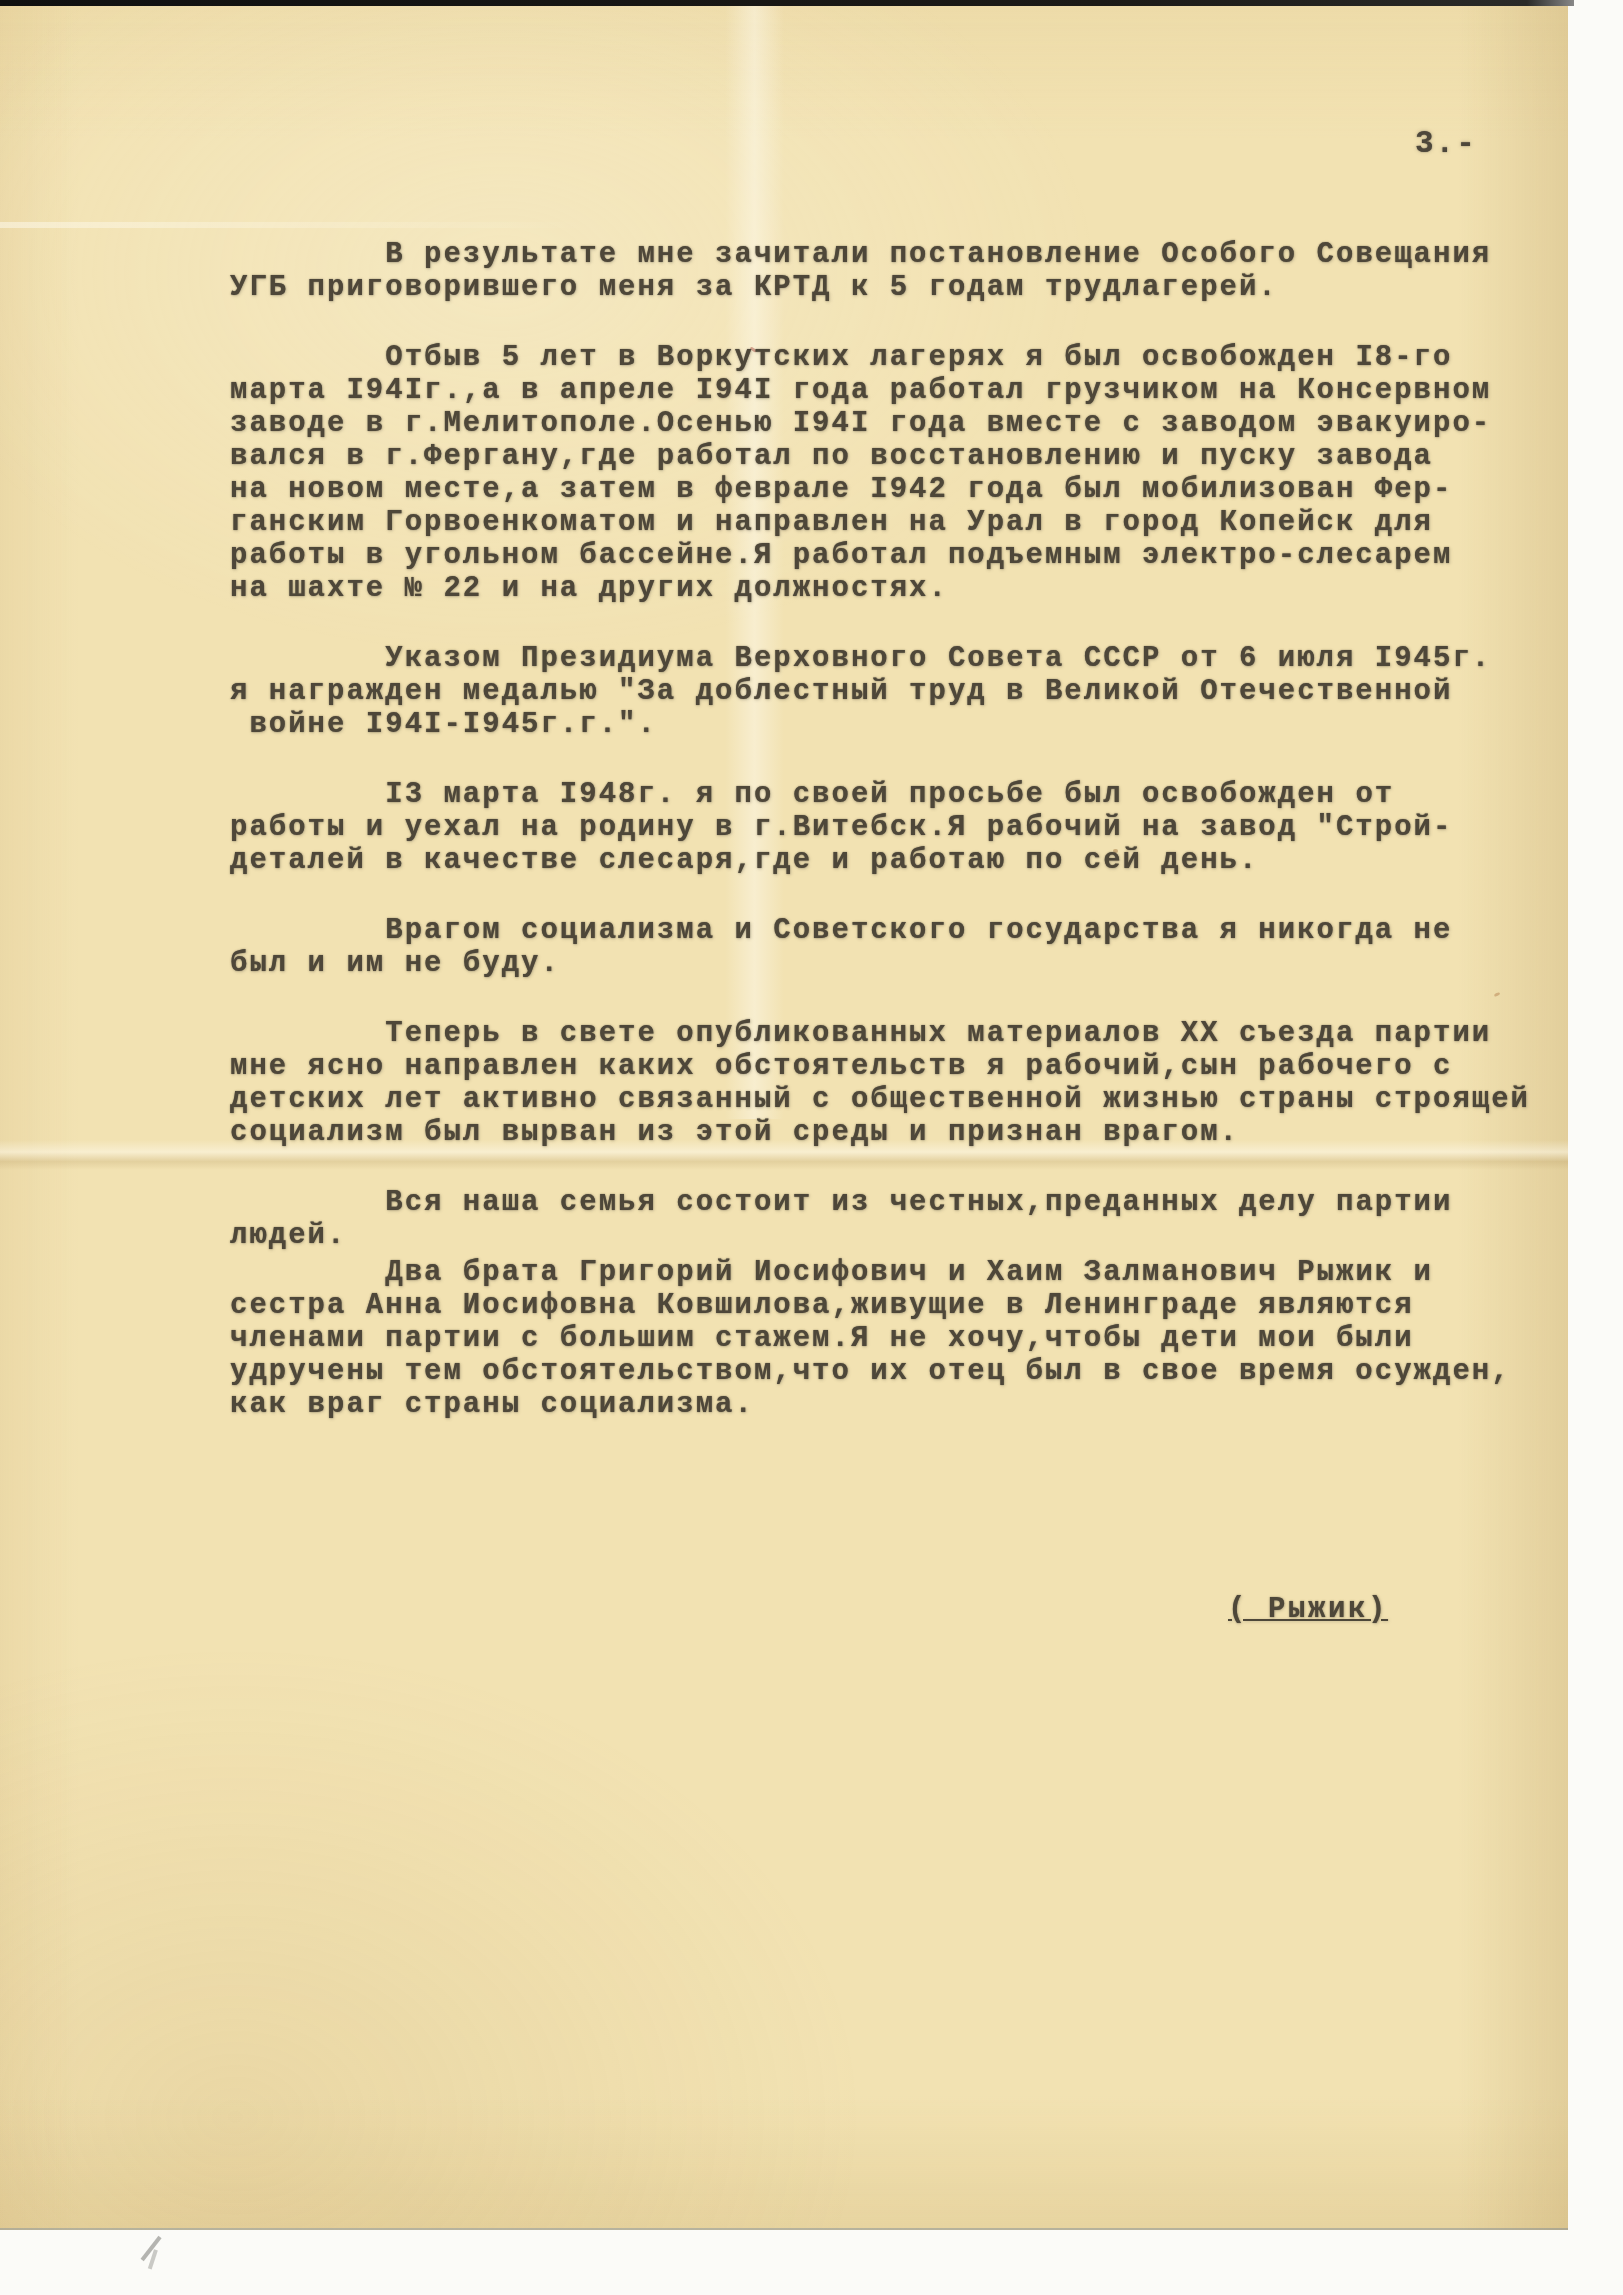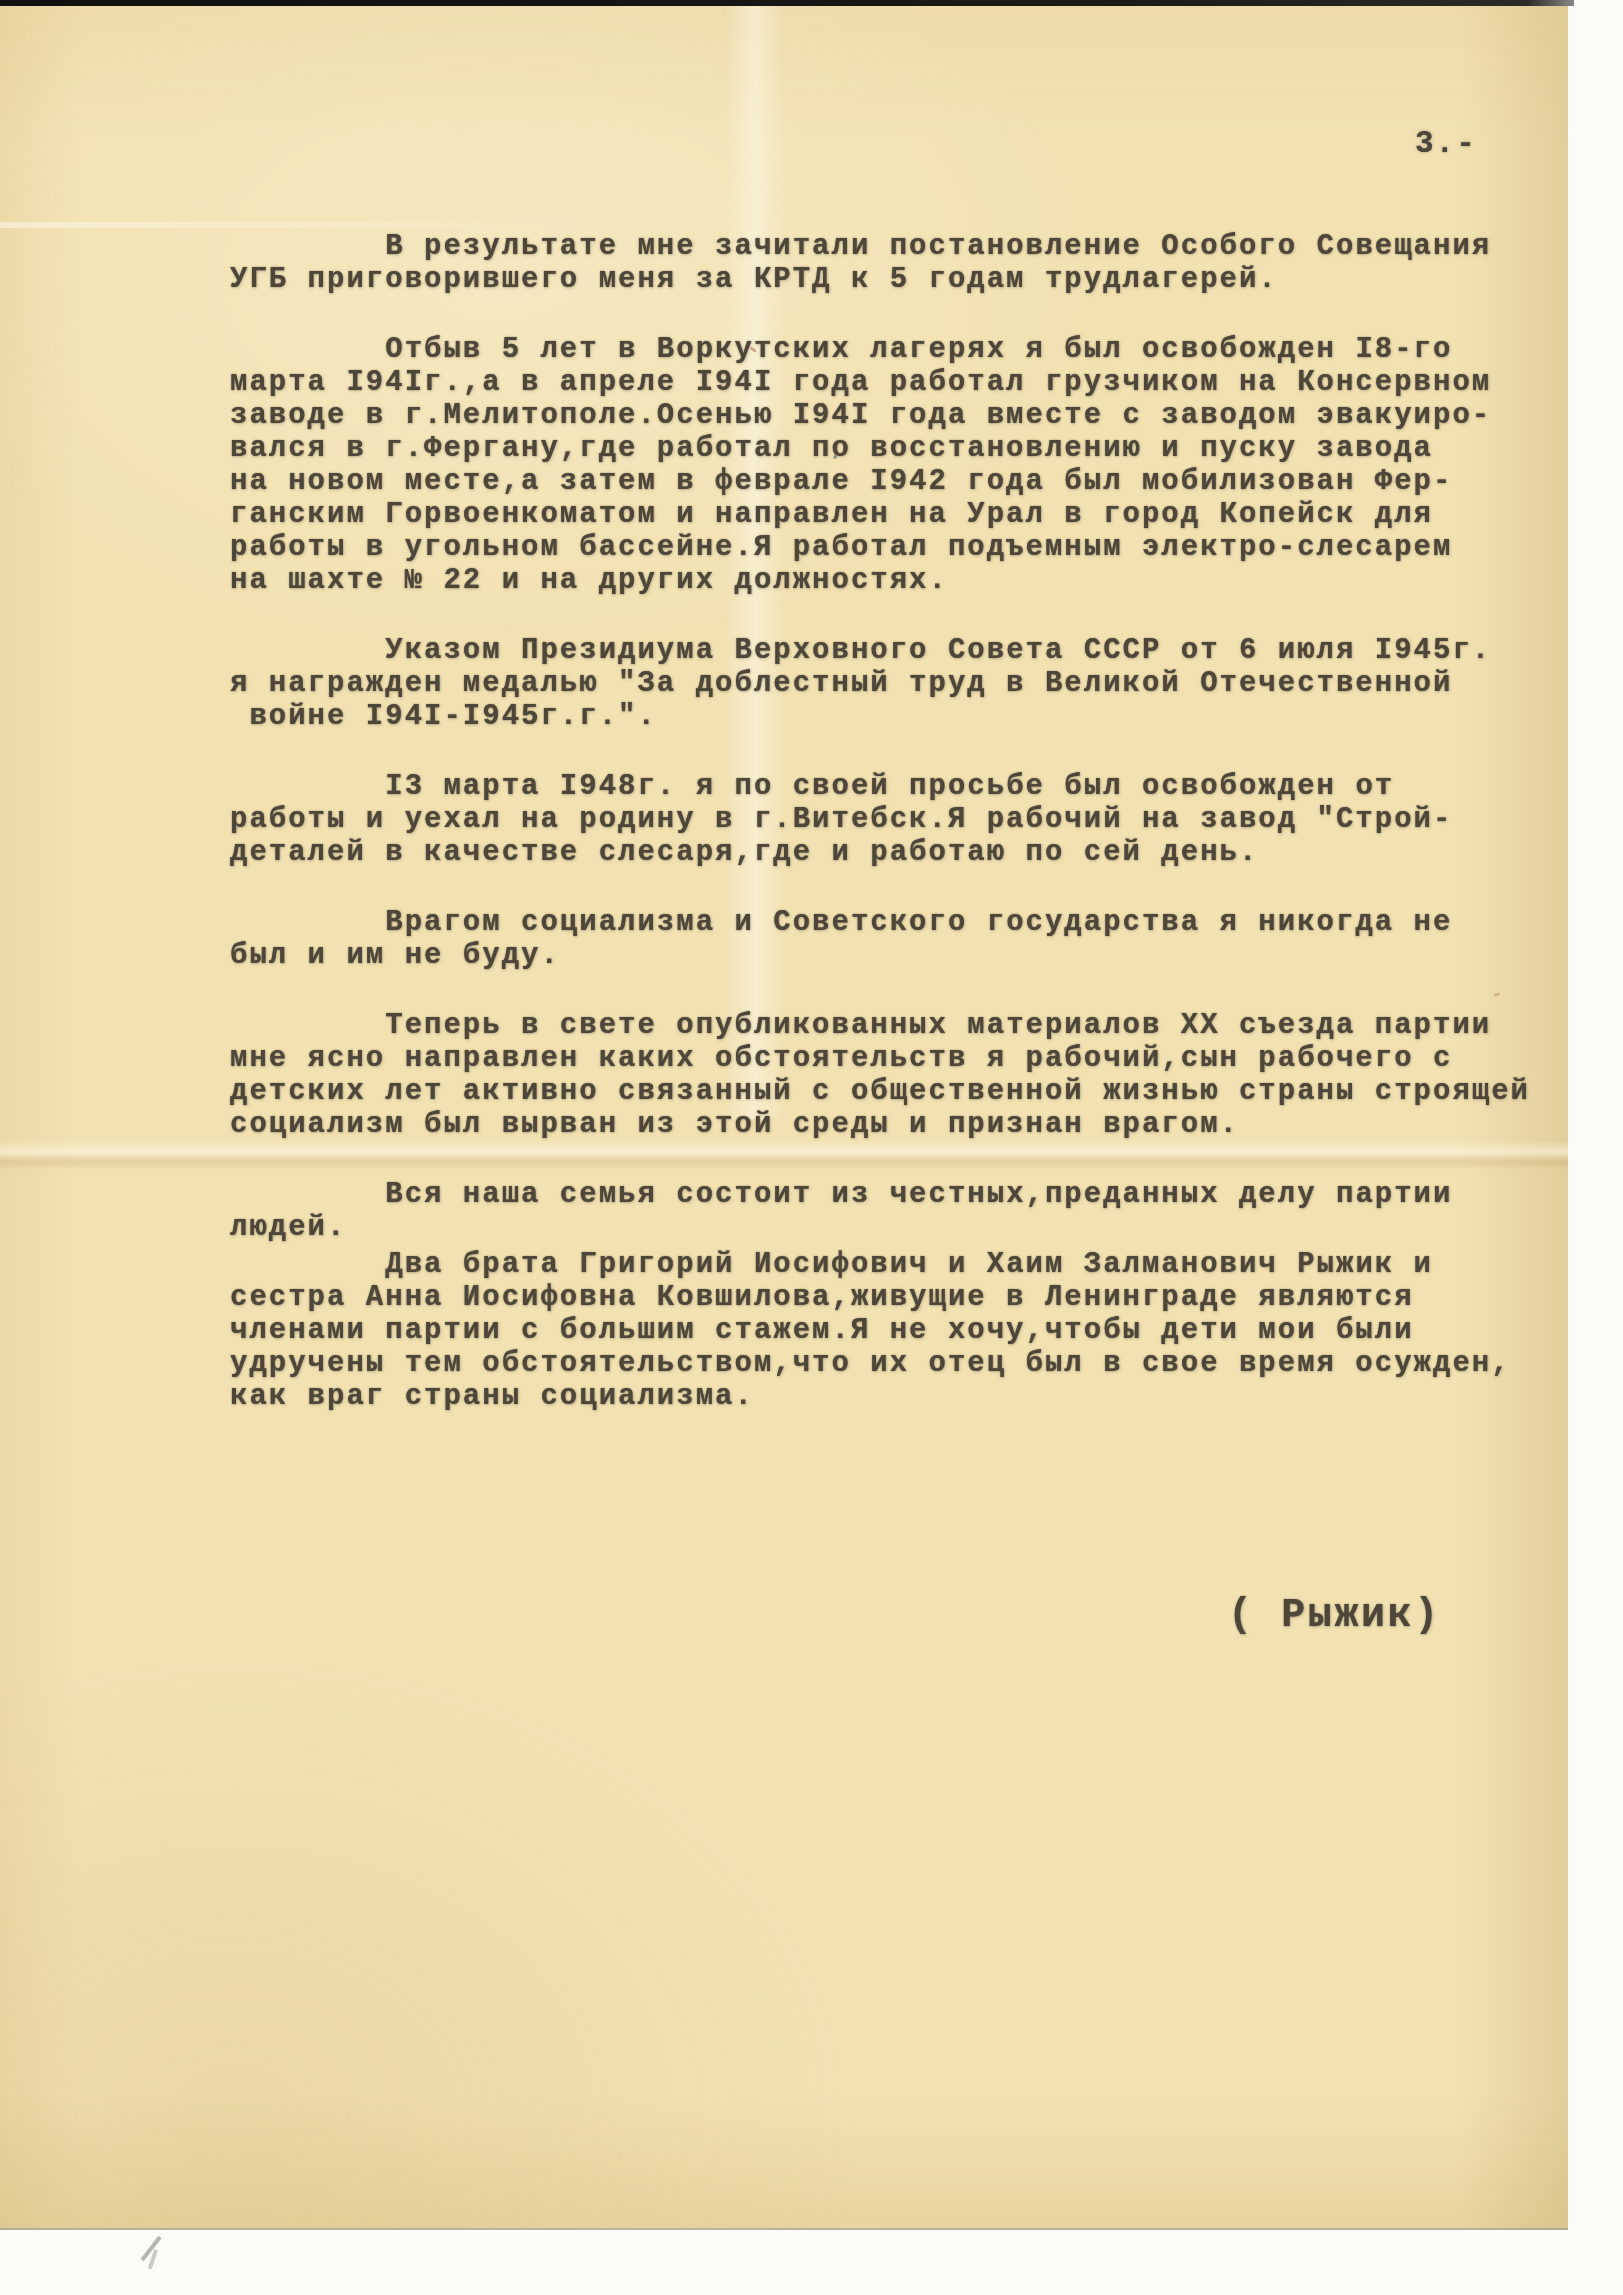--- a/index.html
+++ b/index.html
@@ -63,29 +63,30 @@
     font-size: 29px; line-height: 33px;
     font-weight: 700;
     letter-spacing: 2px;
     color: #4e4739;
     text-shadow: 0 0 1.3px rgba(78,71,57,0.75), 0.7px 0.7px 3.3px rgba(78,71,57,0.28);
   }
   .para {
     margin: 37px 0 0 0;
     white-space: pre-wrap;
   }
-  .para.first { margin-top: 0; }
+  .para.first { margin-top: 8px; }
   .para.tight { margin-top: 4px; }
   .signature {
     position: absolute; left: 1228px; top: 1587px;
-    font-size: 40px; font-weight: 700;
+    font-size: 29px; font-weight: 700;
     letter-spacing: 2.6px;
     color: #4e4739;
     text-shadow: 0 0 1.3px rgba(78,71,57,0.75), 0.7px 0.7px 3.3px rgba(78,71,57,0.28);
     white-space: pre;
+    text-decoration: underline;
   }
   .pencil-mark {
     position: absolute; left: 147px; top: 2240px;
     width: 19.6px; height: 29px;
     border-left: 4.6px solid rgba(150,150,145,0.7);
     transform: rotate(38deg);
   }
   .pencil-mark::after {
     content: "";
     position: absolute; left: 3.9px; top: 11.8px;

